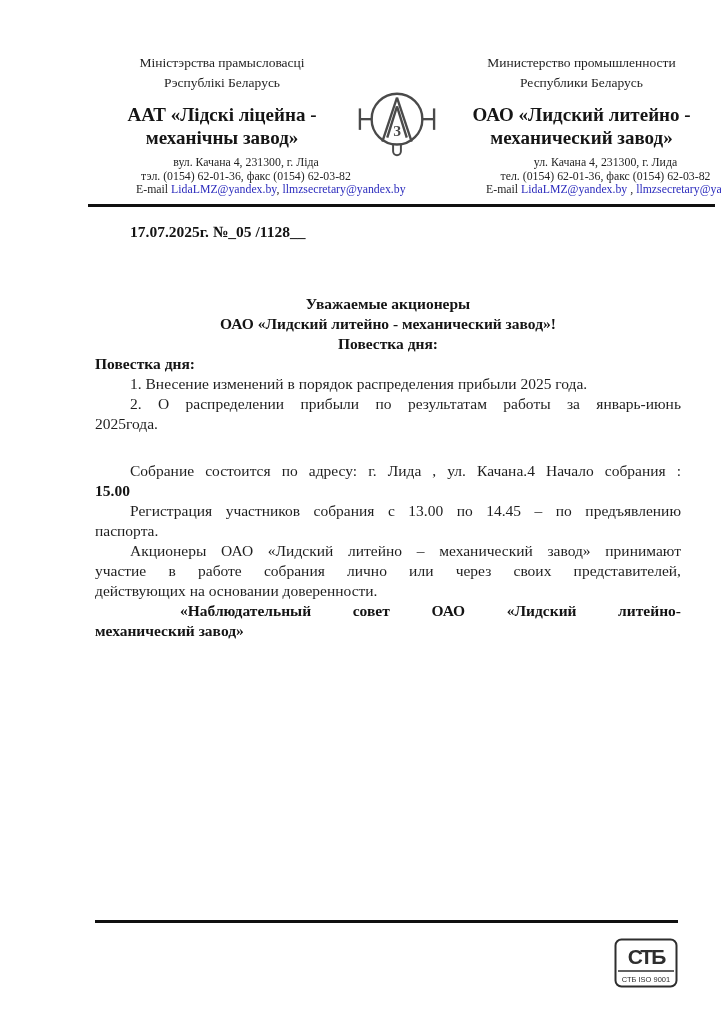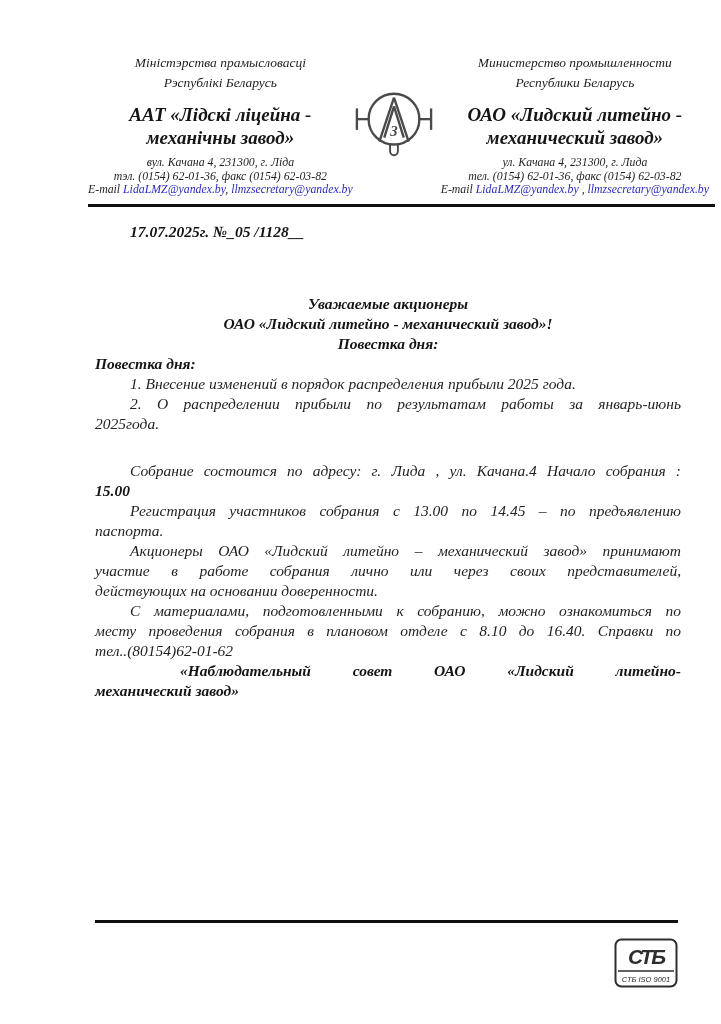--- a/index.html
+++ b/index.html
@@ -4,31 +4,30 @@
 <style>
   html, body { margin: 0; padding: 0; background: #e8e8e8; }
   .page {
     position: relative;
     width: 721px; height: 1024px;
     margin: 0 auto;
     background: #ffffff;
     font-family: "Liberation Serif", "DejaVu Serif", serif;
     color: #1f1f1f;
     overflow: hidden;
-    font-style: italic;
   }
   
   .letterhead { display: flex; padding: 54px 6px 0 88px; }
   .lh-block { text-align: center; }
   .lh-left  { width: 268px; }
   .lh-right { width: 287px; }
   .lh-logo  { flex: 1; display: flex; align-items: flex-start; justify-content: center; padding-top: 32px; }
   .lh-ministry { font-size: 13.5px; line-height: 17px; }
   .lh-company  { font-size: 19px; font-weight: bold; line-height: 23px; margin-top: 9px; color: #151515; }
-  .lh-details  { margin-top: 7px; font-size: 11.8px; line-height: 13.5px; white-space: nowrap; }
+  .lh-details  { margin-top: 7px; font-size: 11.8px; line-height: 13.5px; white-space: nowrap; margin-left: 48px; }
   .email-link  { color: #2b2bbd; text-decoration: none; cursor: pointer; }
   .lh-rule { margin: 7px 0 0 88px; width: 627px; height: 3px; background: #101010; }
   
   .content { margin: 15px 0 0 95px; width: 586px; font-size: 15.5px; line-height: 20px; }
   .line { min-height: 20px; }
   .b   { font-weight: bold; color: #141414; }
   .ctr { text-align: center; }
   .ind { text-indent: 35px; }
   .jst { text-align: justify; text-align-last: justify; }
   .ref-line { font-weight: bold; text-indent: 35px; color: #141414; }
@@ -126,25 +125,20 @@
       <div class="line ind jst">Регистрация участников собрания с 13.00 по 14.45 – по предъявлению</div>
       <div class="line">паспорта.</div>
     </div>
 
     <div>
       <div class="line ind jst">Акционеры ОАО «Лидский литейно – механический завод» принимают</div>
       <div class="line jst">участие в работе собрания лично или через своих представителей,</div>
       <div class="line">действующих на основании доверенности.</div>
     </div>
 
-    <div>
-      <div class="line ind jst">С материалами, подготовленными к собранию, можно ознакомиться по</div>
-      <div class="line jst">месту проведения собрания в плановом отделе с 8.10 до 16.40. Справки по</div>
-      <div class="line">тел..(80154)62-01-62</div>
-    </div>
 
     <div>
       <div class="line b jst sig-first">«Наблюдательный совет ОАО «Лидский литейно-</div>
       <div class="line b">механический завод»</div>
     </div>
   </div>
 
   <div class="bottom-rule"></div>
 
   <div class="cert">

